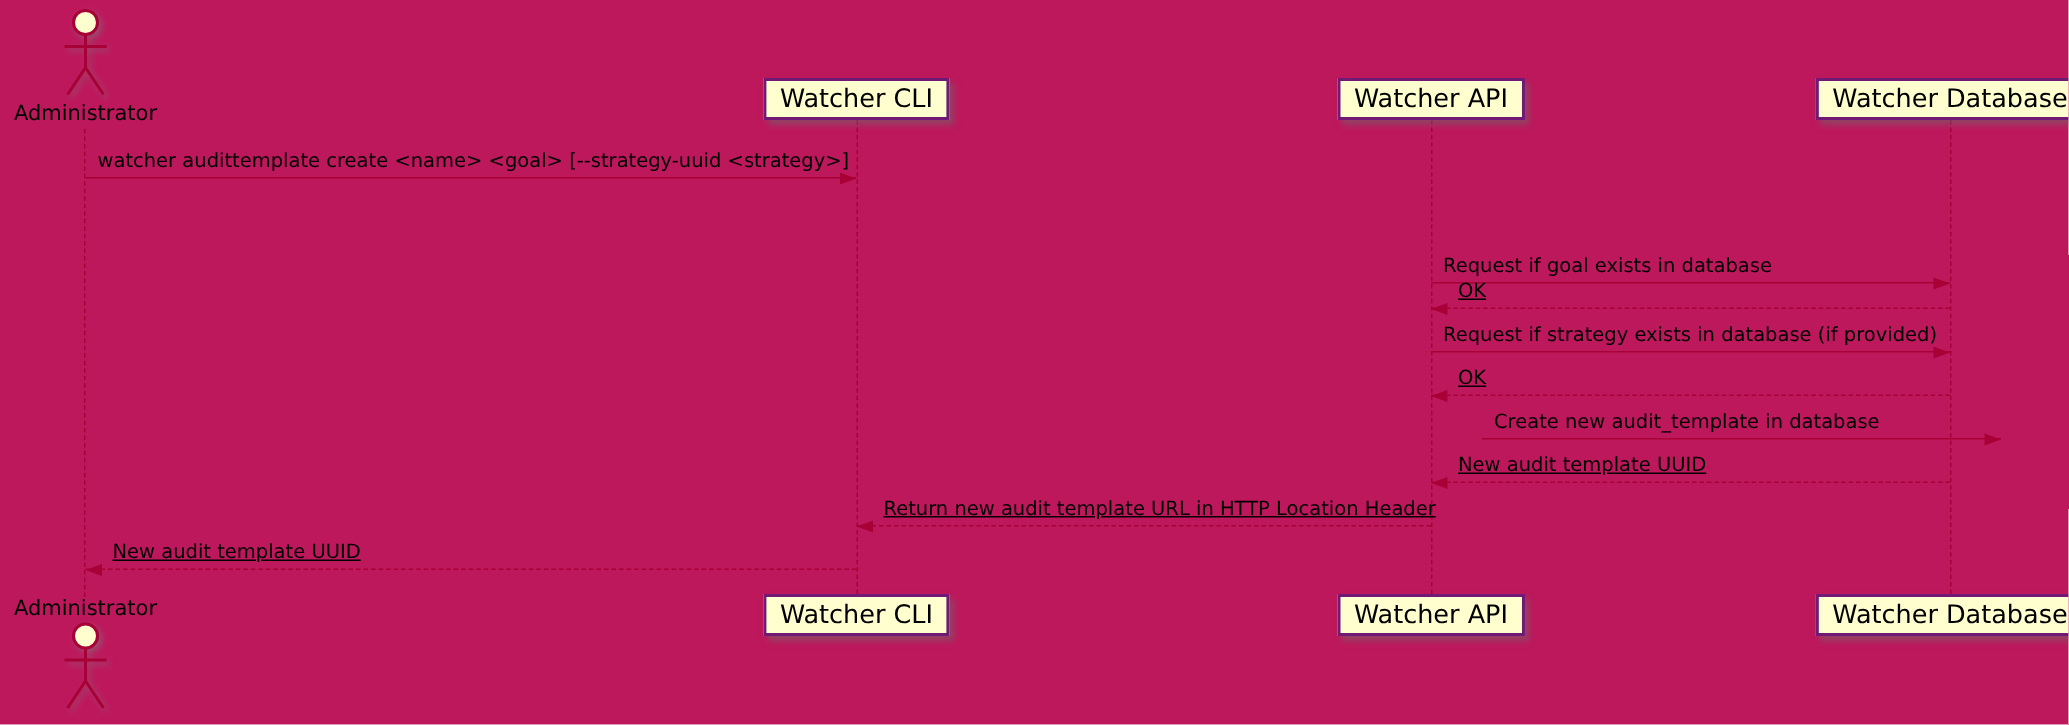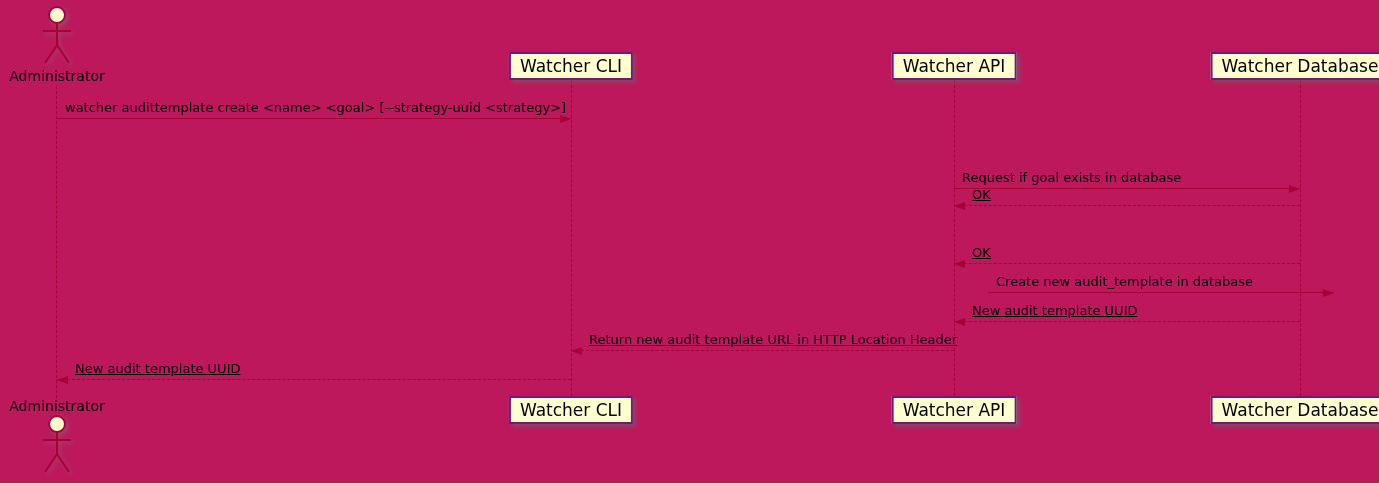--- a/index.html
+++ b/index.html
@@ -101,20 +101,25 @@
     <div class="msg-line"></div>
     <div class="msg-arrowhead"></div>
   </div>
 
   <div class="message dashed rtl" style="left:954px; top:184px; width:346px;">
     <div class="msg-label">OK</div>
     <div class="msg-line"></div>
     <div class="msg-arrowhead"></div>
   </div>
 
+  <div class="message solid ltr" style="left:954px; top:213px; width:346px;">
+    <div class="msg-label">Request if strategy exists in database (if provided)</div>
+    <div class="msg-line"></div>
+    <div class="msg-arrowhead"></div>
+  </div>
 
   <div class="message dashed rtl" style="left:954px; top:242px; width:346px;">
     <div class="msg-label">OK</div>
     <div class="msg-line"></div>
     <div class="msg-arrowhead"></div>
   </div>
 
   <div class="message solid ltr" style="left:954px; top:271px; width:346px;margin-left:34px;">
     <div class="msg-label">Create new audit_template in database</div>
     <div class="msg-line"></div>

